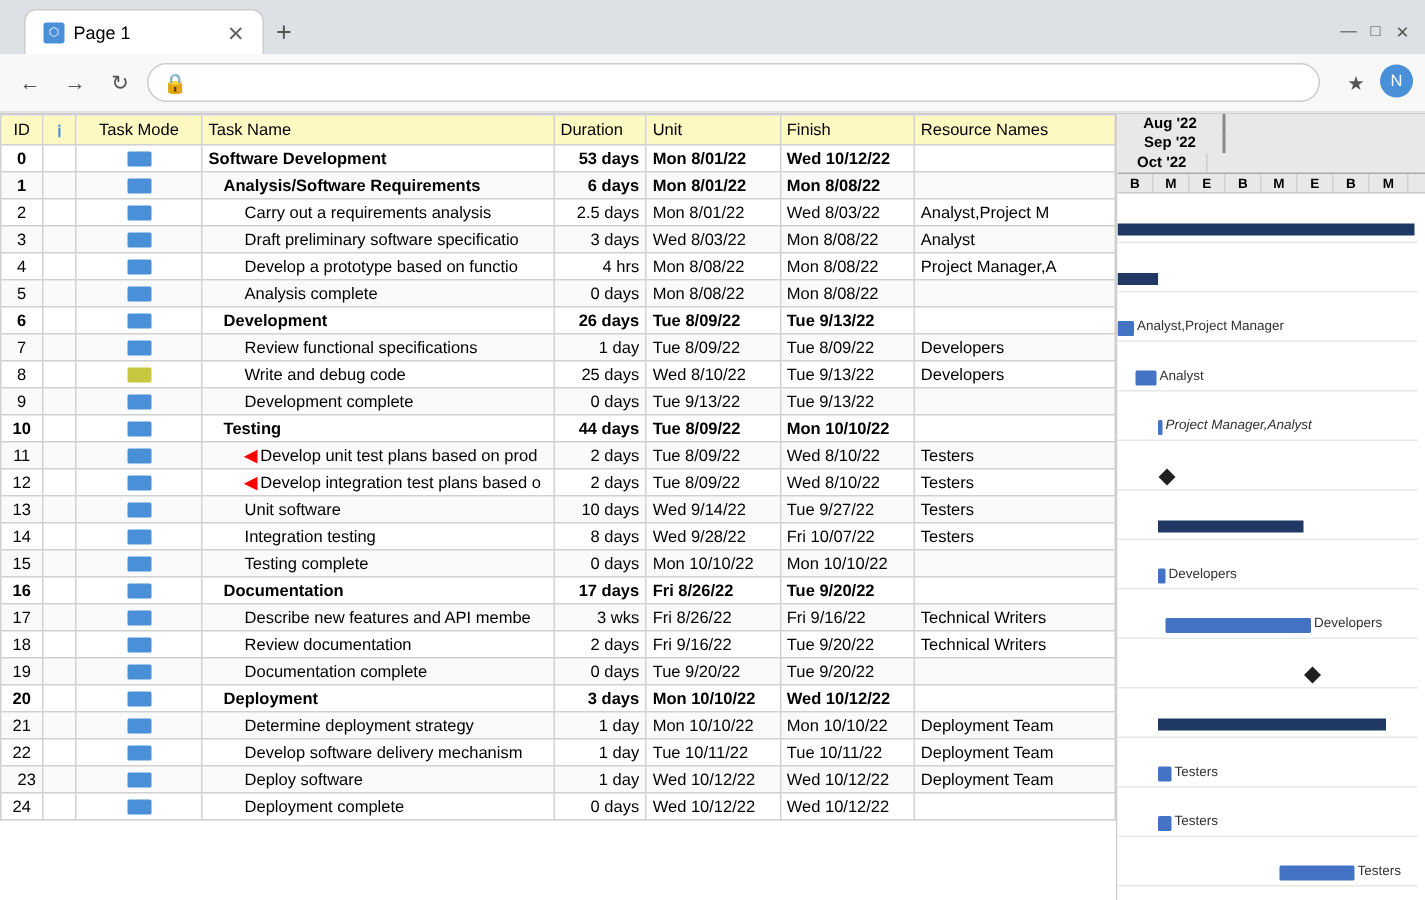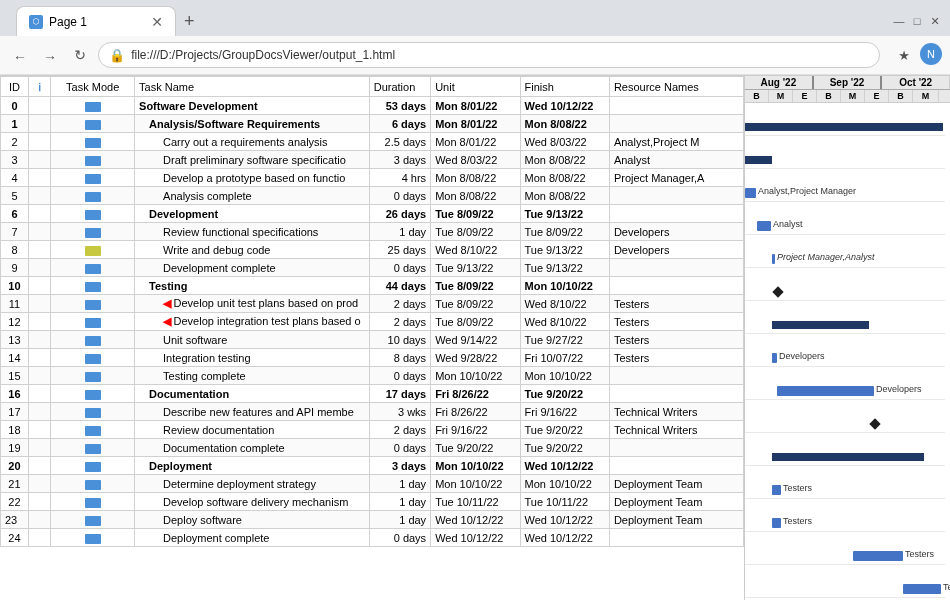--- a/index.html
+++ b/index.html
@@ -24,38 +24,38 @@
     .wc-btn { width: 14px; height: 14px; border: none; background: none; cursor: pointer; font-size: 11px; color: #555; }
 
     
     .main-content { display: flex; height: calc(600px - 72px); overflow: hidden; }
 
     
     .grid-container { width: 745px; height: 100%; overflow: auto; border-right: 1px solid #ccc; }
     table { border-collapse: collapse; width: 100%; }
     thead tr { background: #e8e8e8; }
     th, td { border: 1px solid #d0d0d0; padding: 2px 4px; white-space: nowrap; overflow: hidden; text-overflow: ellipsis; font-size: 11px; height: 18px; }
-    th { background: #ffffff; font-weight: normal; text-align: left; font-size: 11px; margin-top: 20px; }
+    th { background: #fef9c3; font-weight: normal; text-align: left; font-size: 11px; margin-top: 20px; }
     td { background: #fff; }
     tr:nth-child(even) td { background: #fafafa; }
     .col-id { width: 25px; text-align: center; }
     .col-info { width: 20px; text-align: center; }
     .col-mode { width: 75px; text-align: center; }
     .col-name { width: 210px; }
     .col-dur { width: 55px; }
     .col-start { width: 80px; }
     .col-finish { width: 80px; }
     .col-res { width: 120px; }
     .info-icon { color: #4a90d9; font-weight: bold; cursor: pointer; }
     .row-bold td { font-weight: bold; }
 
     
     .gantt-panel { width: 205px; overflow: hidden; background: #fff; }
     .gantt-header { background: #e8e8e8; border-bottom: 1px solid #ccc; }
-    .gantt-months { display: flex; border-bottom: 1px solid #ccc; }
+    .gantt-months { display: flex; border-bottom: 1px solid #ccc; flex-direction: column; }
     .gantt-month { flex: 1; text-align: center; font-size: 10px; padding: 1px 2px; border-right: 1px solid #ccc; font-weight: bold; }
     .gantt-weeks { display: flex; }
     .gantt-week { width: 14px; text-align: center; font-size: 9px; padding: 1px 0; border-right: 1px solid #d0d0d0; font-weight: bold; }
     .gantt-row { height: 18px; border-bottom: 1px solid #e8e8e8; position: relative; display: flex; align-items: center; margin-top: 15px; }
 
     .header-row { background: #e8e8e8; }
   </style>
 </head>
 <body>
 
@@ -76,21 +76,20 @@
       <button class="wc-btn">✕</button>
     </div>
   </div>
 
   <div class="browser-controls">
     <button class="nav-btn">←</button>
     <button class="nav-btn">→</button>
     <button class="nav-btn">↻</button>
     <div class="address-bar">
       <span style="color:#4a90d9;font-size:13px;">🔒</span>
-      <span class="address-text">file:///D:/Projects/GroupDocsViewer/output_1.html</span>
     </div>
     <div class="browser-actions">
       <button class="browser-action-btn">★</button>
       <button class="browser-action-btn" style="background:#4a90d9;color:white;border-radius:50%;width:22px;height:22px;font-size:11px;">N</button>
     </div>
   </div>
 </div>
 
 <div class="main-content">
 
@@ -333,21 +332,21 @@
     <td class="col-id" style="text-align:center;">22</td>
     <td class="col-info"></td>
     <td class="col-mode" style="text-align:center;"><span style="display:inline-block;width:16px;height:10px;background:#4a90d9;border-radius:1px;vertical-align:middle;"></span></td>
     <td class="col-name" style="padding-left:28px;max-width:210px;overflow:hidden;text-overflow:ellipsis;">Develop software delivery mechanism</td>
     <td class="col-dur" style="text-align:right;">1 day</td>
     <td class="col-start">Tue 10/11/22</td>
     <td class="col-finish">Tue 10/11/22</td>
     <td class="col-res" style="max-width:120px;overflow:hidden;text-overflow:ellipsis;">Deployment Team</td>
   </tr>
           <tr>
-    <td class="col-id" style="text-align:left;">23</td>
+    <td class="col-id" style="text-align:right;">23</td>
     <td class="col-info"></td>
     <td class="col-mode" style="text-align:center;"><span style="display:inline-block;width:16px;height:10px;background:#4a90d9;border-radius:1px;vertical-align:middle;"></span></td>
     <td class="col-name" style="padding-left:28px;max-width:210px;overflow:hidden;text-overflow:ellipsis;">Deploy software</td>
     <td class="col-dur" style="text-align:right;">1 day</td>
     <td class="col-start">Wed 10/12/22</td>
     <td class="col-finish">Wed 10/12/22</td>
     <td class="col-res" style="max-width:120px;overflow:hidden;text-overflow:ellipsis;">Deployment Team</td>
   </tr>
           <tr>
     <td class="col-id" style="text-align:center;">24</td>

